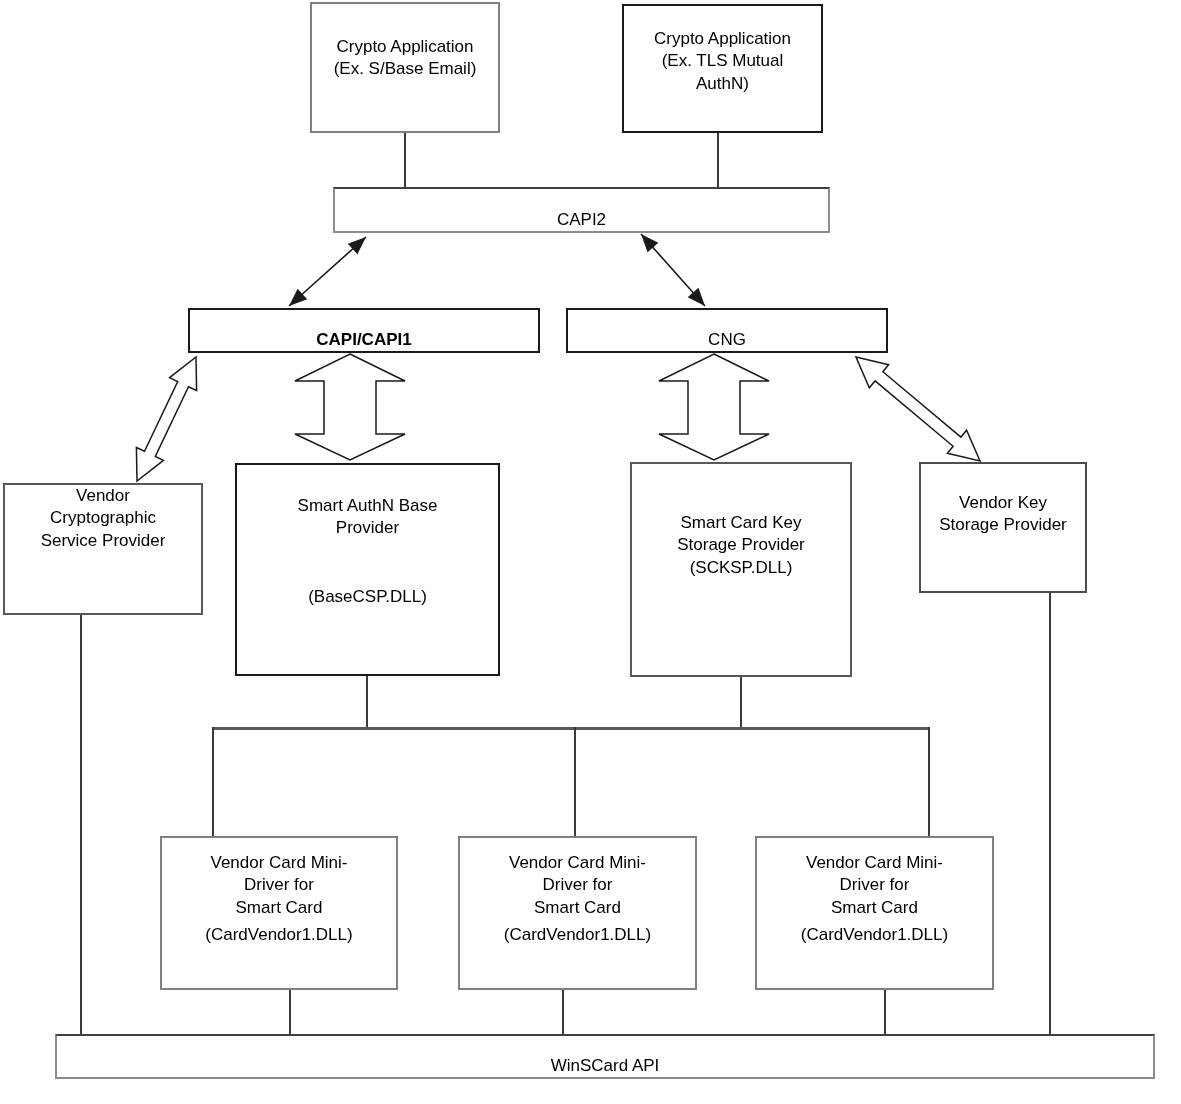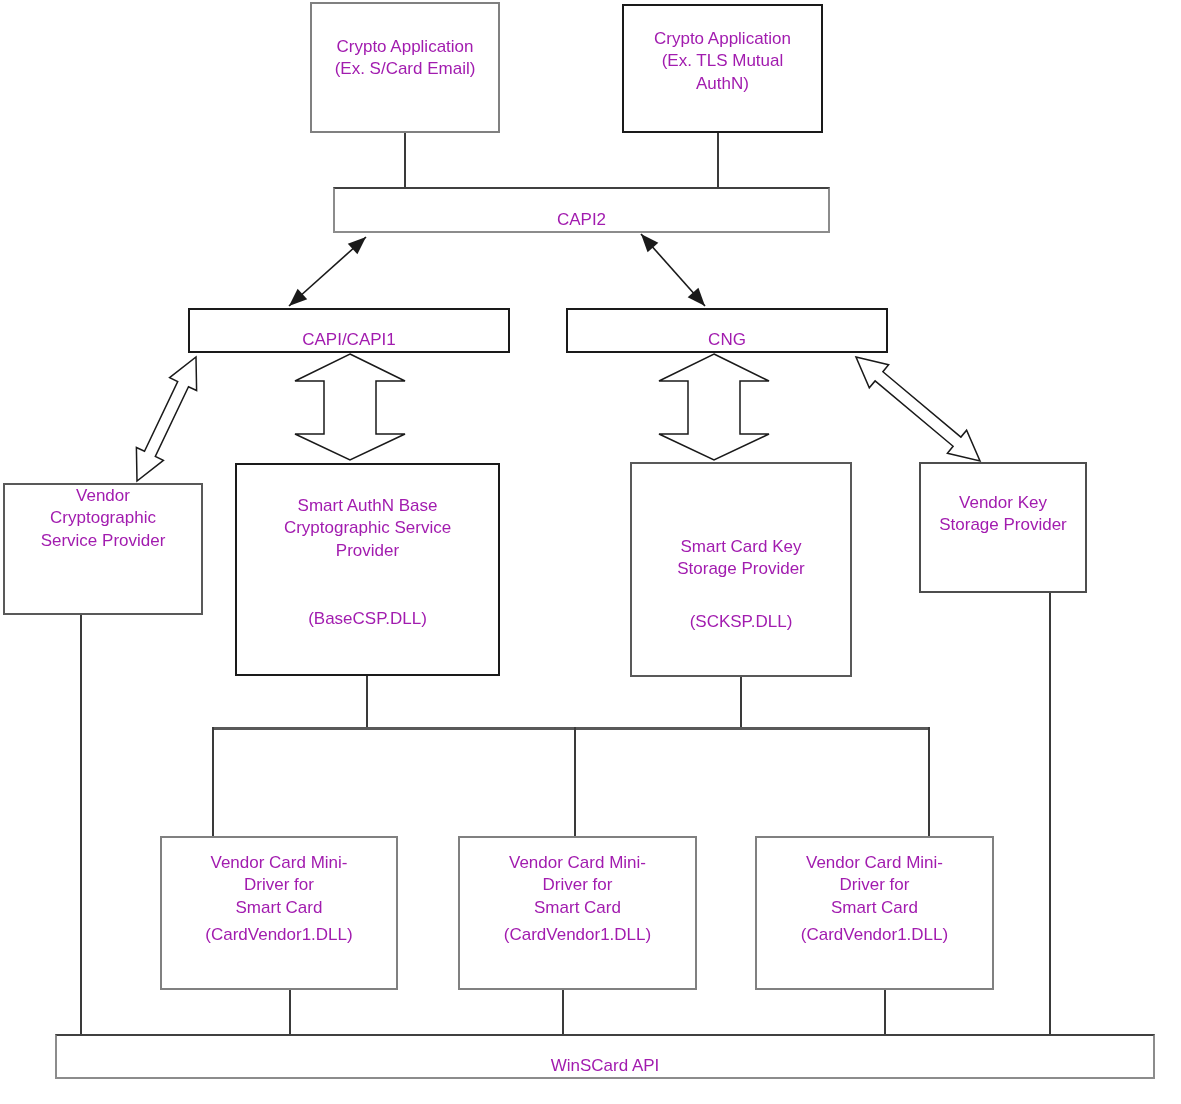--- a/index.html
+++ b/index.html
@@ -4,21 +4,21 @@
 <style>
   html,body{margin:0;padding:0;background:#ffffff;}
   .canvas{
     position:relative;width:1181px;height:1104px;background:#ffffff;overflow:hidden;
     font-family:"Liberation Sans", sans-serif;color:#262626;
   }
   .connectors{position:absolute;left:0;top:0;width:1181px;height:1104px;}
   .box{
     position:absolute;box-sizing:border-box;background:#ffffff;
     border:2px solid #808080;text-align:center;
-    font-size:17px;line-height:1.32;color:#a21caf;
+    font-size:17px;line-height:1.32;color:#000000;
   }
   .b-dark{border-color:#1a1a1a;}
   .b-mid{border-color:#595959;}
   .b-mid2{border-color:#4d4d4d;}
   .bar{
     display:flex;align-items:flex-end;justify-content:center;
   }
   .bar-gray{border-color:#8c8c8c;border-top-color:#404040;}
   .dll{display:block;}
   .tline{display:block;}
@@ -54,58 +54,57 @@
 
     <polygon points="350,354 405,381 376,381 376,434 405,434 350,460 295,434 324,434 324,381 295,381" fill="#ffffff" stroke="#1a1a1a" stroke-width="1.5"></polygon>
     <polygon points="714,354 769,381 740,381 740,434 769,434 714,460 659,434 688,434 688,381 659,381" fill="#ffffff" stroke="#1a1a1a" stroke-width="1.5"></polygon>
 
     <polygon points="196,357 196.6,390.5 188.5,386.7 155.3,456.5 163.4,460.3 137,481 136.4,447.5 144.5,451.3 177.7,381.5 169.6,377.7" fill="#ffffff" stroke="#1a1a1a" stroke-width="1.5"></polygon>
     <polygon points="856,357 888.6,364.8 882.9,371.7 960.9,437.1 966.6,430.2 980,461 947.4,453.2 953.1,446.3 875.1,380.9 869.3,387.8" fill="#ffffff" stroke="#1a1a1a" stroke-width="1.5"></polygon>
   </svg>
 
   <div class="box" style="left:310px;top:2px;width:190px;height:131px;padding-top:32px;">
     <span class="tline">Crypto Application</span>
-    <span class="tline">(Ex. S/Card Email)</span>
+    <span class="tline">(Ex. S/Base Email)</span>
   </div>
 
   <div class="box b-dark" style="left:622px;top:4px;width:201px;height:129px;padding-top:22px;">
     <span class="tline">Crypto Application</span>
     <span class="tline">(Ex. TLS Mutual</span>
     <span class="tline">AuthN)</span>
   </div>
 
   <div class="box bar bar-gray" style="left:333px;top:187px;width:497px;height:46px;">
     <span>CAPI2</span>
   </div>
 
-  <div class="box bar b-dark" style="left:188px;top:308px;width:322px;height:45px;">
+  <div class="box bar b-dark" style="left:188px;top:308px;width:352px;height:45px;font-weight:bold;">
     <span>CAPI/CAPI1</span>
   </div>
 
   <div class="box bar b-dark" style="left:566px;top:308px;width:322px;height:45px;">
     <span>CNG</span>
   </div>
 
   <div class="box b-mid" style="left:3px;top:483px;width:200px;height:132px;padding-top:0;">
     <span class="tline">Vendor</span>
     <span class="tline">Cryptographic</span>
     <span class="tline">Service Provider</span>
   </div>
 
   <div class="box b-dark" style="left:235px;top:463px;width:265px;height:213px;padding-top:30px;">
     <span class="tline">Smart AuthN Base</span>
-    <span class="tline">Cryptographic Service</span>
     <span class="tline">Provider</span>
     <span class="dll" style="margin-top:46px;">(BaseCSP.DLL)</span>
   </div>
 
-  <div class="box b-mid" style="left:630px;top:462px;width:222px;height:215px;padding-top:72px;">
+  <div class="box b-mid" style="left:630px;top:462px;width:222px;height:215px;padding-top:48px;">
     <span class="tline">Smart Card Key</span>
     <span class="tline">Storage Provider</span>
-    <span class="dll" style="margin-top:30px;">(SCKSP.DLL)</span>
+    <span class="dll" style="">(SCKSP.DLL)</span>
   </div>
 
   <div class="box b-mid2" style="left:919px;top:462px;width:168px;height:131px;padding-top:28px;">
     <span class="tline">Vendor Key</span>
     <span class="tline">Storage Provider</span>
   </div>
 
   <div class="box" style="left:160px;top:836px;width:238px;height:154px;padding-top:14px;">
     <span class="tline">Vendor Card Mini-</span>
     <span class="tline">Driver for</span>

